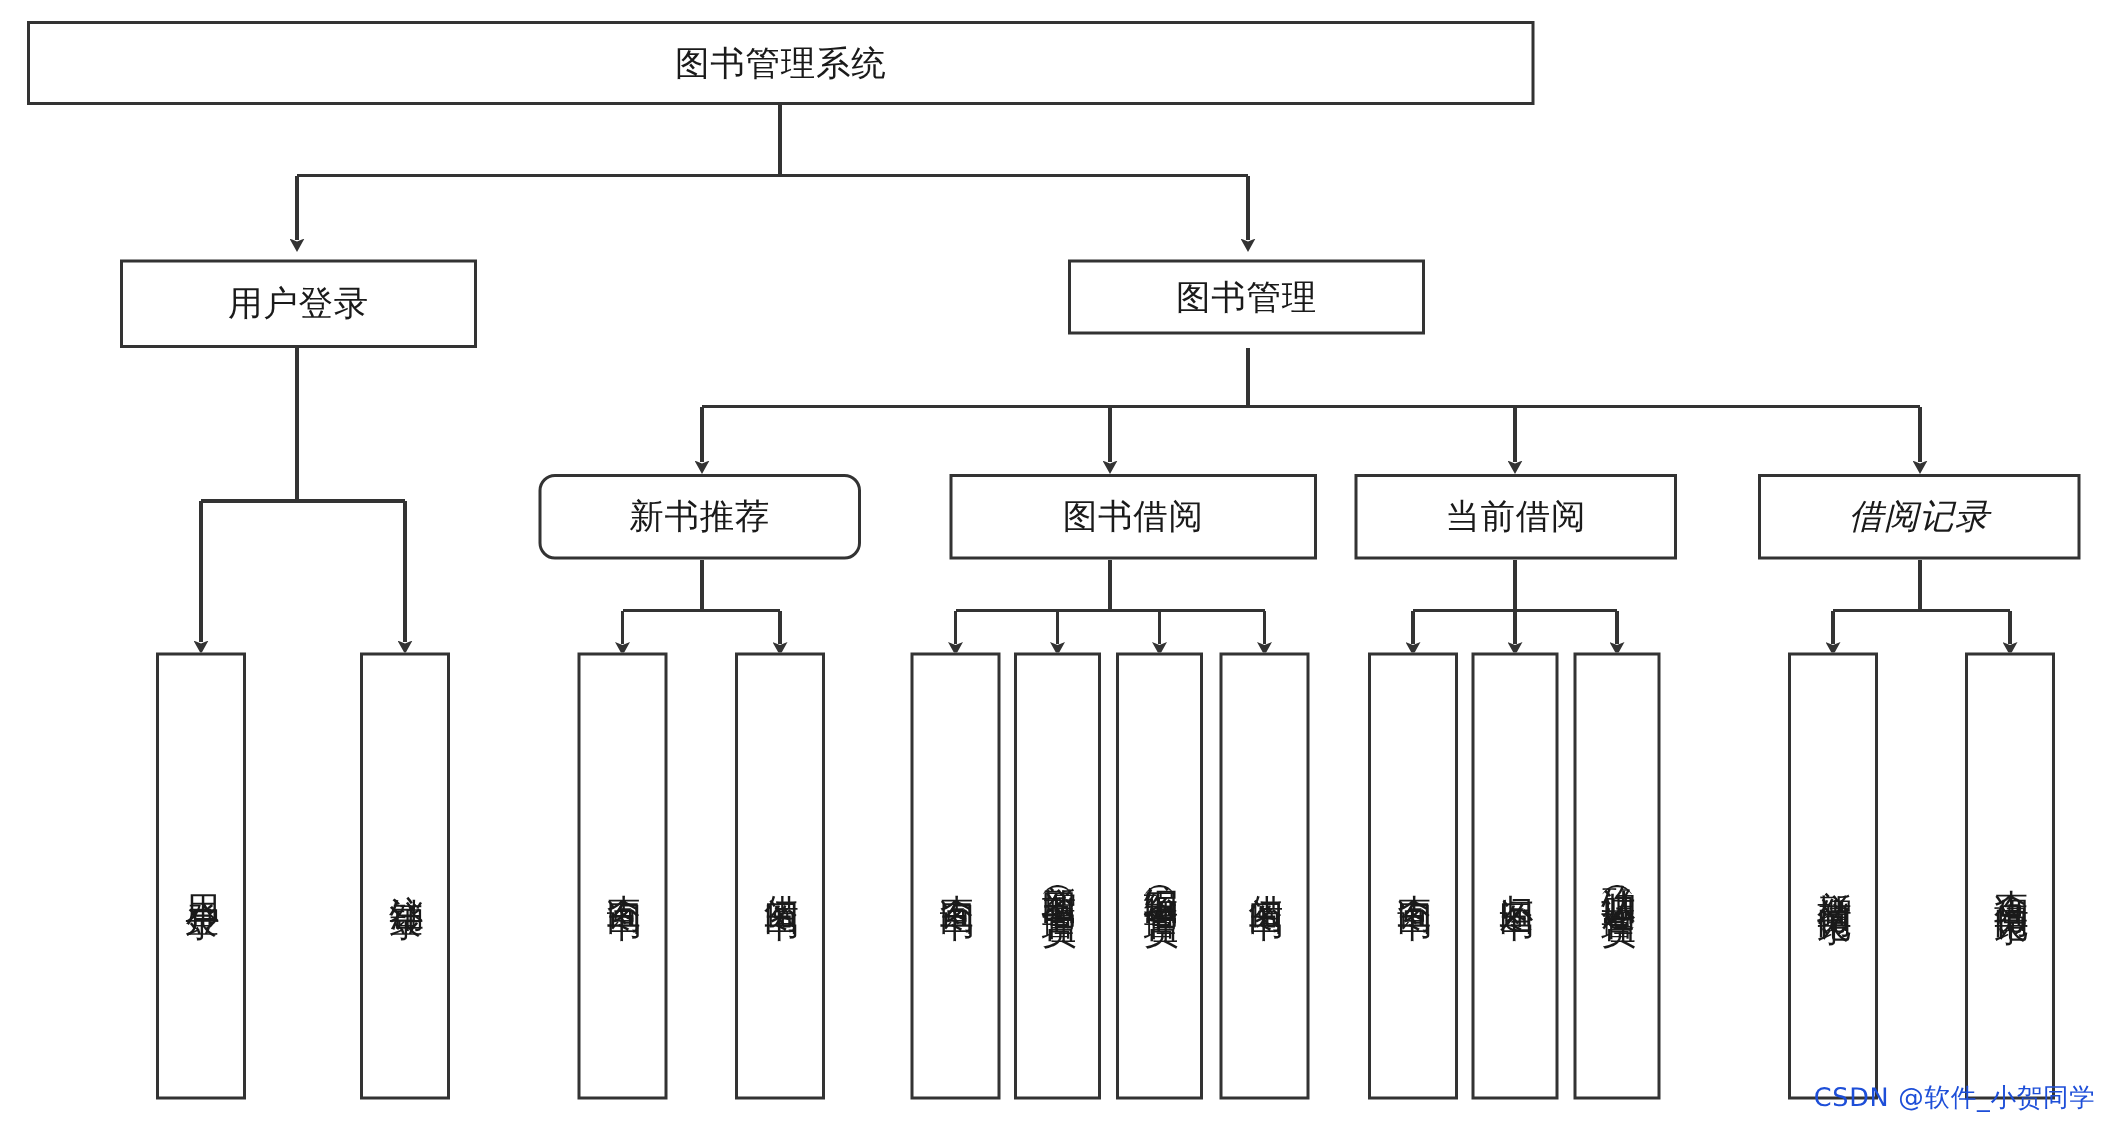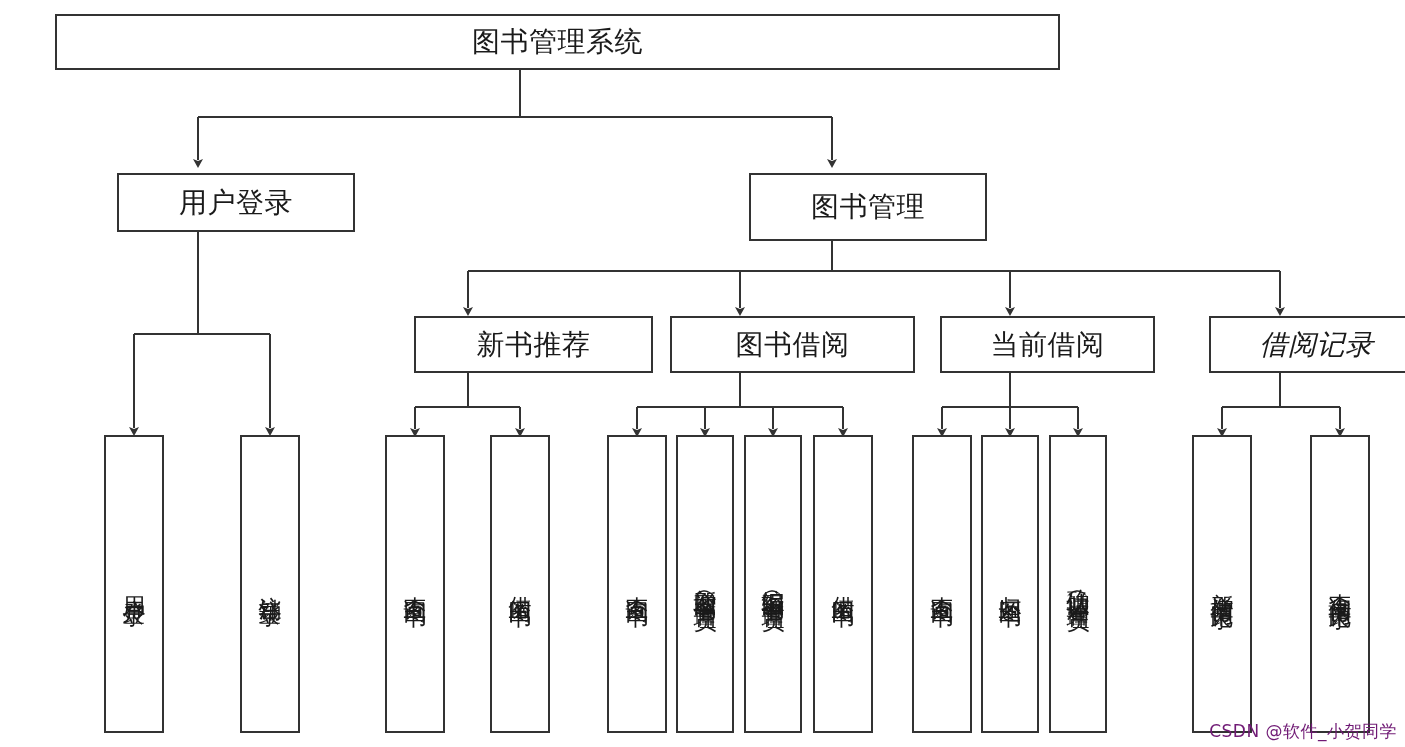--- a/index.html
+++ b/index.html
@@ -28,23 +28,22 @@
     position: absolute;
     box-sizing: border-box;
     border: 2.5px solid #333333;
     background: #ffffff;
     display: flex;
     align-items: center;
     justify-content: center;
     color: #1a1a1a;
   }
   .node.horizontal {
-    font-size: 28px;
+    font-size: 23px;
     letter-spacing: 0.5px;
-    margin-left: 37px;
   }
   .node.vertical {
     writing-mode: vertical-rl;
     text-orientation: upright;
     font-size: 23px;
     letter-spacing: 3px;
     line-height: 1;
     padding: 6px 0;
   }
   .node.vertical .node-label {
@@ -53,21 +52,21 @@
     white-space: nowrap;
   }
   .node-label {
     display: block;
   }
   #watermark {
     position: absolute;
     right: 8px;
     bottom: 4px;
     font-size: 17px;
-    color: #701a75;
+    color: #1d4ed8;
     white-space: nowrap;
     letter-spacing: 0.5px;
   }
 </style>
 </head>
 <body>
 
 <div id="diagram-root">
 
   <svg id="diagram-svg" viewBox="0 0 1405 747">
@@ -121,25 +120,25 @@
   </svg>
 
   <div class="node horizontal" style="left:18px; top:14px; width:1005px; height:56px;">
     <span class="node-label">图书管理系统</span>
   </div>
 
   <div class="node horizontal" style="left:80px; top:173px; width:238px; height:59px;">
     <span class="node-label">用户登录</span>
   </div>
 
-  <div class="node horizontal" style="left:712px; top:173px; width:238px; height:68px;">
+  <div class="node horizontal" style="left:712px; top:173px; width:238px; height:50px;">
     <span class="node-label">图书管理</span>
   </div>
 
-  <div class="node horizontal" style="left:377px; top:316px; width:239px; height:57px;">
+  <div class="node horizontal" style="left:359px; top:316px; width:215px; height:57px;border-radius:11px;">
     <span class="node-label">新书推荐</span>
   </div>
 
   <div class="node horizontal" style="left:633px; top:316px; width:245px; height:57px;">
     <span class="node-label">图书借阅</span>
   </div>
 
   <div class="node horizontal" style="left:903px; top:316px; width:215px; height:57px;text-align:center;">
     <span class="node-label">当前借阅</span>
   </div>

